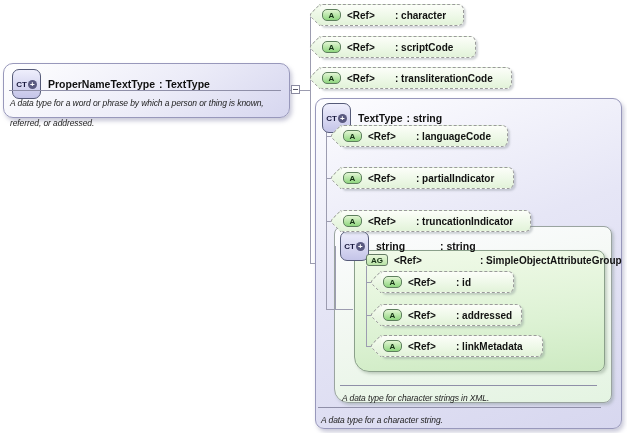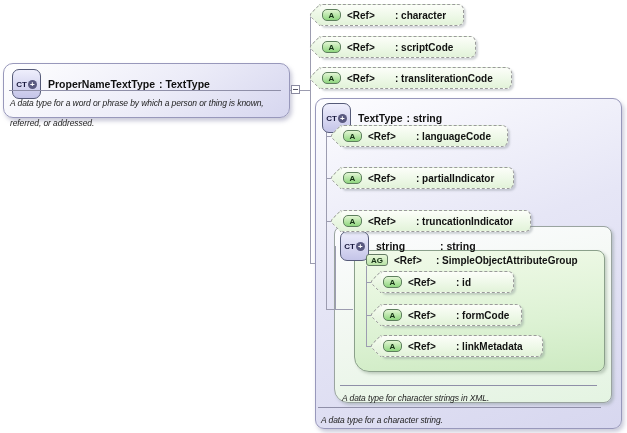--- a/index.html
+++ b/index.html
@@ -84,21 +84,21 @@
     border-radius:3px 6px 6px 3px; box-sizing:border-box;
     background:linear-gradient(#fcfef9,#e2f3d9);
     display:flex; align-items:center; padding-left:2px;
     box-shadow:2px 2px 2px rgba(110,120,130,0.30);
     font-size:10px; font-weight:bold; color:#111111; white-space:nowrap;
   }
   .attr .ref { margin-left:6px; width:48px; flex:none; }
   .attr .nm  { flex:none; }
   
   .ag-hdr .ref { margin-left:6px; width:42px; font-size:10px; font-weight:bold; color:#111; }
-  .ag-hdr .nm  { font-size:10px; font-weight:bold; color:#111; white-space:nowrap; }
+  .ag-hdr .nm  { font-size:10px; font-weight:bold; color:#111; white-space:nowrap;margin-left:44px; }
   
   .sep { position:absolute; height:1px; background:#8f8fa8; z-index:2; }
   .caption {
     position:absolute; z-index:2; font-size:8.5px; font-style:italic;
     color:#222222; line-height:20px; letter-spacing:-0.1px;
   }
 </style>
 </head>
 <body>
 
@@ -231,21 +231,21 @@
       <span class="badge a-badge">A</span>
       <span class="ref">&lt;Ref&gt;</span>
       <span class="nm">: id</span>
     </span>
   </div>
   <div class="attr" style="left:370px; top:304px; width:152px;">
     <span class="pt"></span>
     <span class="body">
       <span class="badge a-badge">A</span>
       <span class="ref">&lt;Ref&gt;</span>
-      <span class="nm">: formCode</span>
+      <span class="nm">: addressed</span>
     </span>
   </div>
   <div class="attr" style="left:370px; top:335px; width:173px;">
     <span class="pt"></span>
     <span class="body">
       <span class="badge a-badge">A</span>
       <span class="ref">&lt;Ref&gt;</span>
       <span class="nm">: linkMetadata</span>
     </span>
   </div>

